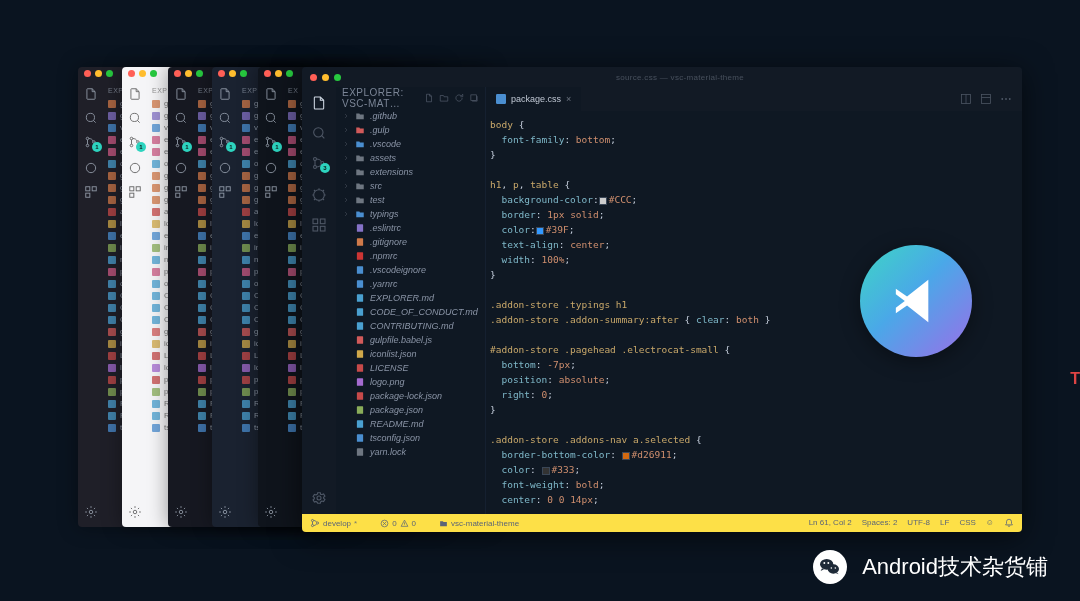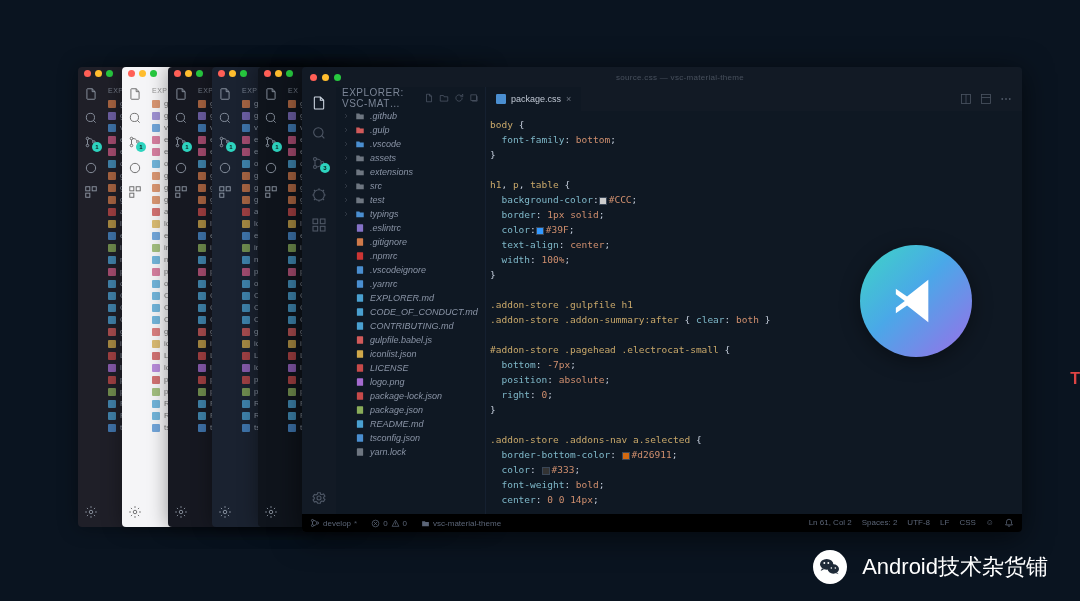--- a/index.html
+++ b/index.html
@@ -70,21 +70,21 @@
   .tab-actions svg{width:12px;height:12px;opacity:.5}
   .code { flex:1; overflow:hidden; display:flex; font-family: Menlo, "SF Mono", Consolas, monospace; font-size:9.5px; line-height:15px;}
   .gutter { width:28px; text-align:right; padding:6px 8px 0 0; color:#2a3646;}
   .codebody { flex:1; padding:6px 0 0 4px; color:#c7d0de; white-space:pre;}
   .tok-sel{color:#c9a86a}
   .tok-prop{color:#7fb8c9}
   .tok-val{color:#d08f6e}
   .tok-punc{color:#c7d0de}
   .swatch{display:inline-block;width:8px;height:8px;border:1px solid #3a4656;vertical-align:middle;margin-right:2px}
   
-  .statusbar { height:18px; background:#000000; display:flex; align-items:center; padding:0 8px; font-size:8px; color:#5b6577; gap:14px;}
+  .statusbar { height:18px; background:#fde047; display:flex; align-items:center; padding:0 8px; font-size:8px; color:#5b6577; gap:23px;}
   .statusbar .right{margin-left:auto; display:flex; gap:10px;}
   .sb-item{display:flex;align-items:center;gap:3px}
   
   .orb {
     position:absolute; top:245px; left:860px; width:112px; height:112px; border-radius:50%;
     background: linear-gradient(135deg, #3dd6c4 0%, #4aa8e8 45%, #9b6ee8 100%);
     display:flex; align-items:center; justify-content:center;
     box-shadow:0 4px 20px rgba(0,0,0,.4);
   }
   .orb svg{width:56px;height:56px}
@@ -1170,21 +1170,21 @@
 <span class="tok-punc">}</span>
 
 <span class="tok-sel">h1</span><span class="tok-punc">,</span> <span class="tok-sel">p</span><span class="tok-punc">,</span> <span class="tok-sel">table</span> <span class="tok-punc">{</span>
   <span class="tok-prop">background-color</span><span class="tok-punc">:</span><span class="swatch" style="background:#ccc"></span><span class="tok-val">#CCC</span><span class="tok-punc">;</span>
   <span class="tok-prop">border</span><span class="tok-punc">:</span> <span class="tok-val">1px solid</span><span class="tok-punc">;</span>
   <span class="tok-prop">color</span><span class="tok-punc">:</span><span class="swatch" style="background:#39f"></span><span class="tok-val">#39F</span><span class="tok-punc">;</span>
   <span class="tok-prop">text-align</span><span class="tok-punc">:</span> <span class="tok-val">center</span><span class="tok-punc">;</span>
   <span class="tok-prop">width</span><span class="tok-punc">:</span> <span class="tok-val">100%</span><span class="tok-punc">;</span>
 <span class="tok-punc">}</span>
 
-<span class="tok-sel">.addon-store .gulpfile h1</span>
+<span class="tok-sel">.addon-store .typings h1</span>
 <span class="tok-sel">.addon-store .addon-summary:after</span> <span class="tok-punc">{</span> <span class="tok-prop">clear</span><span class="tok-punc">:</span> <span class="tok-val">both</span> <span class="tok-punc">}</span>
 
 <span class="tok-sel">#addon-store .pagehead .electrocat-small</span> <span class="tok-punc">{</span>
   <span class="tok-prop">bottom</span><span class="tok-punc">:</span> <span class="tok-val">-7px</span><span class="tok-punc">;</span>
   <span class="tok-prop">position</span><span class="tok-punc">:</span> <span class="tok-val">absolute</span><span class="tok-punc">;</span>
   <span class="tok-prop">right</span><span class="tok-punc">:</span> <span class="tok-val">0</span><span class="tok-punc">;</span>
 <span class="tok-punc">}</span>
 
 <span class="tok-sel">.addon-store .addons-nav a.selected</span> <span class="tok-punc">{</span>
   <span class="tok-prop">border-bottom-color</span><span class="tok-punc">:</span> <span class="swatch" style="background:#d26911"></span><span class="tok-val">#d26911</span><span class="tok-punc">;</span>

